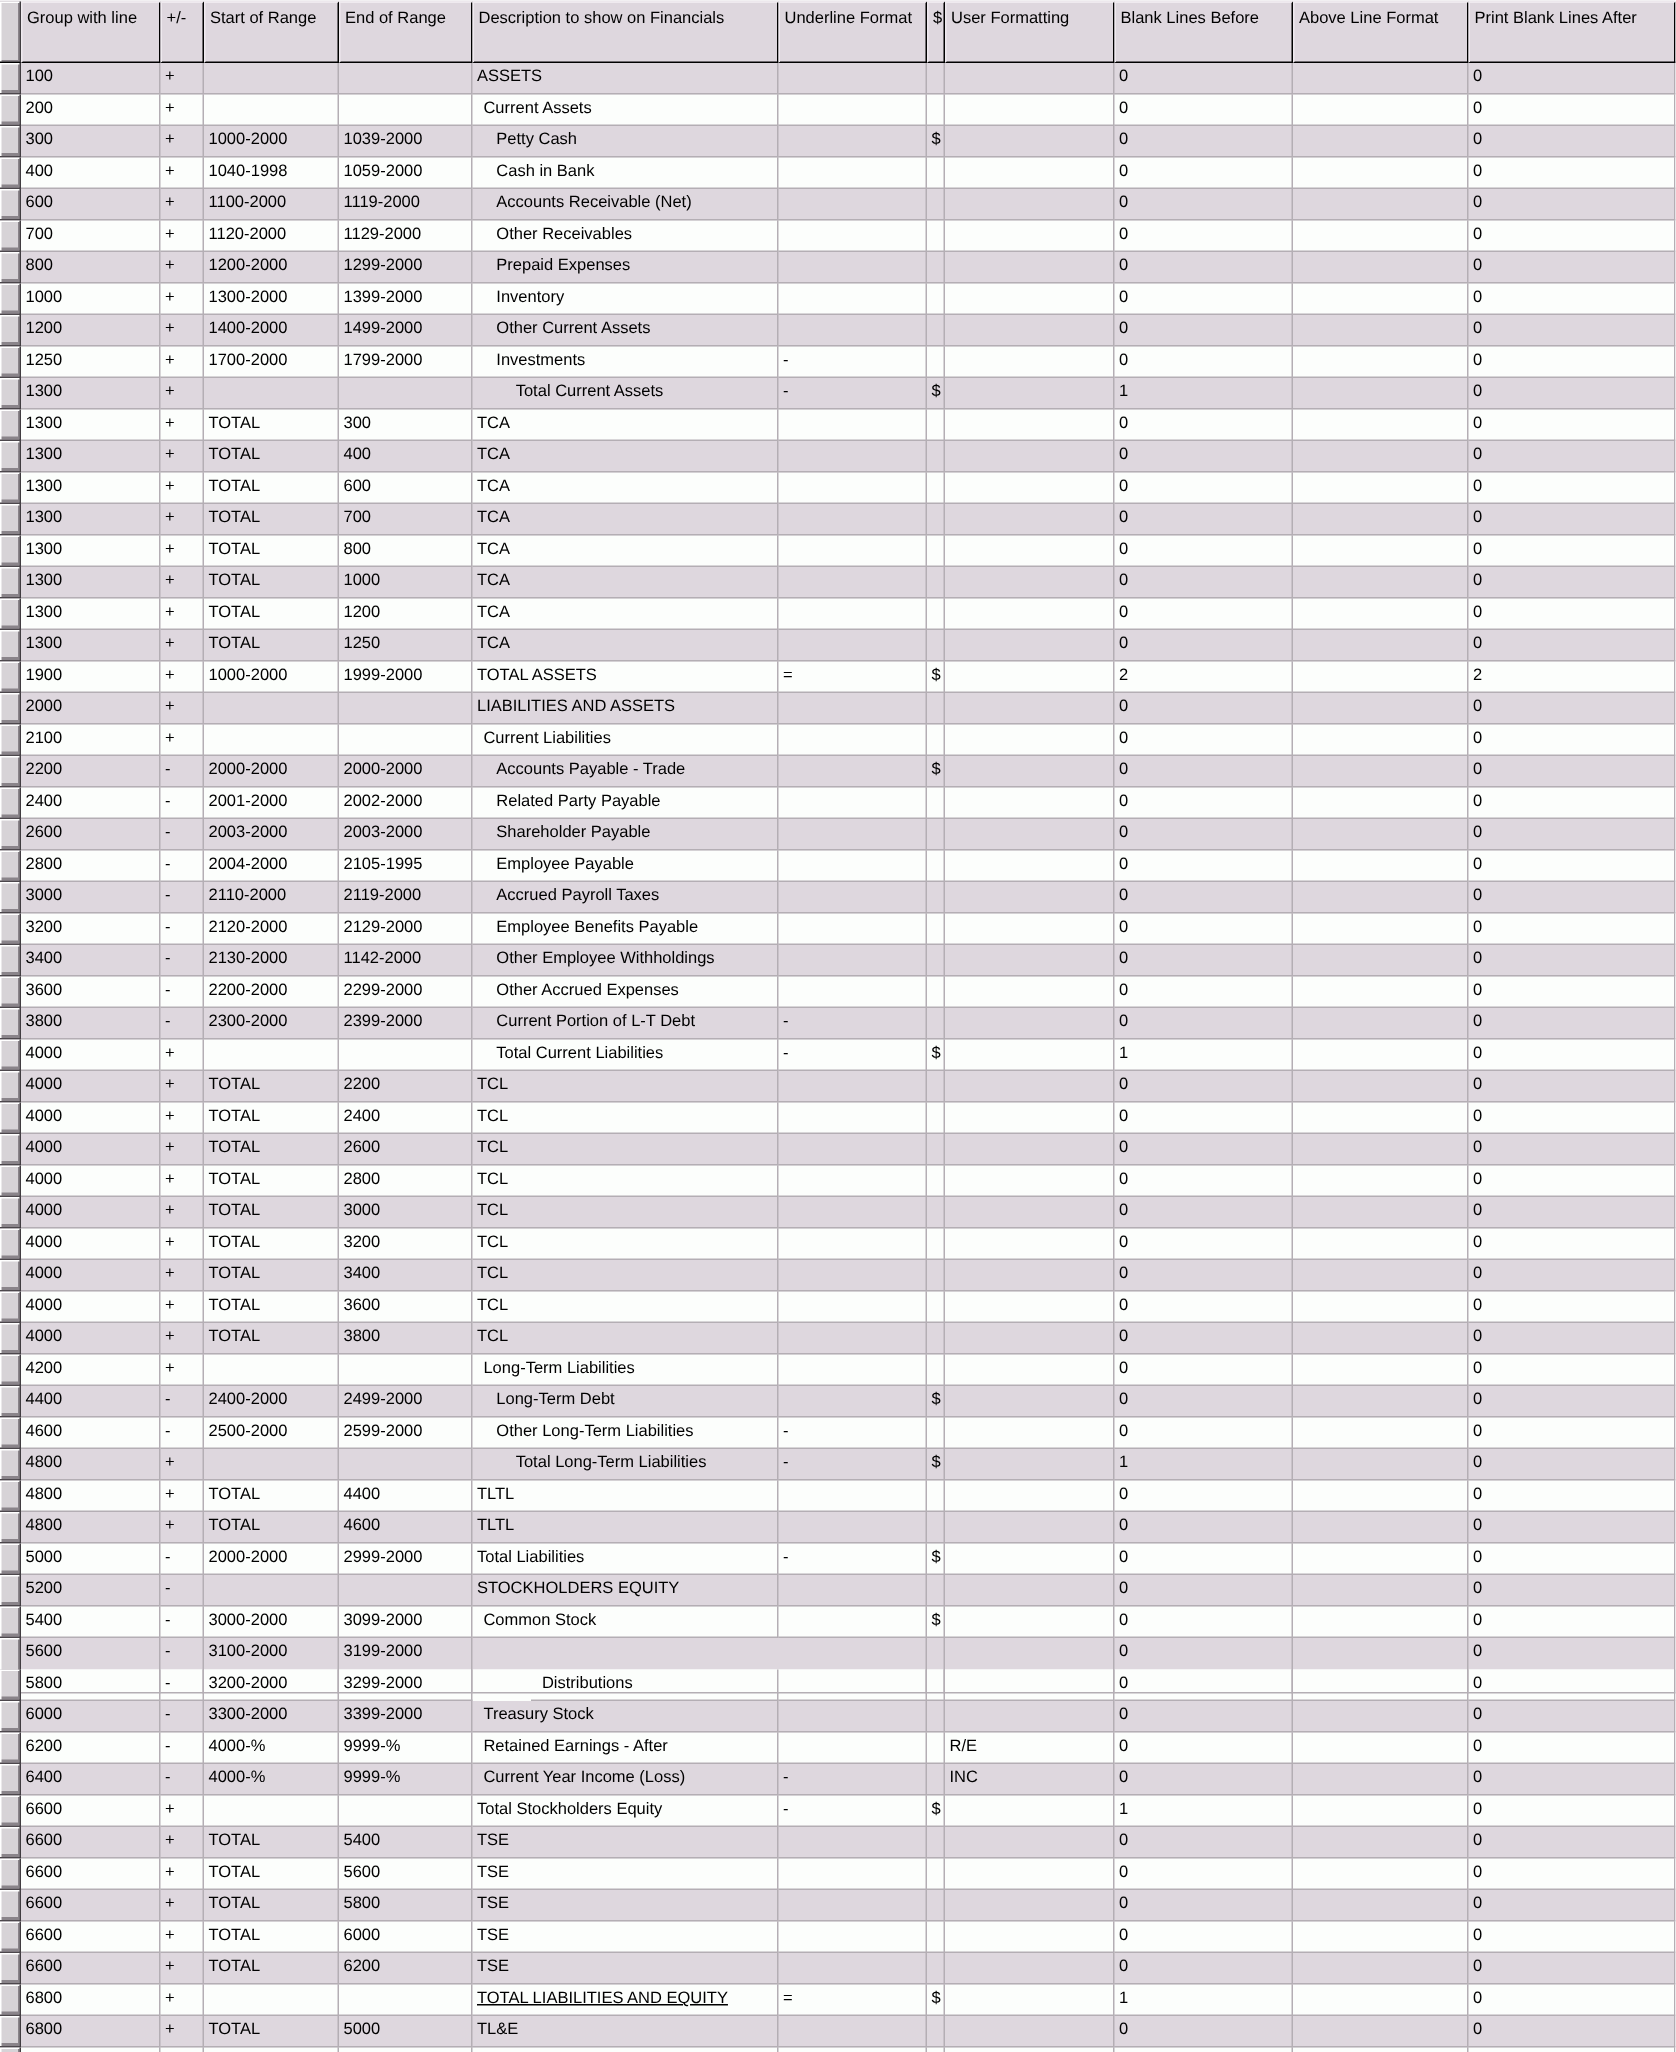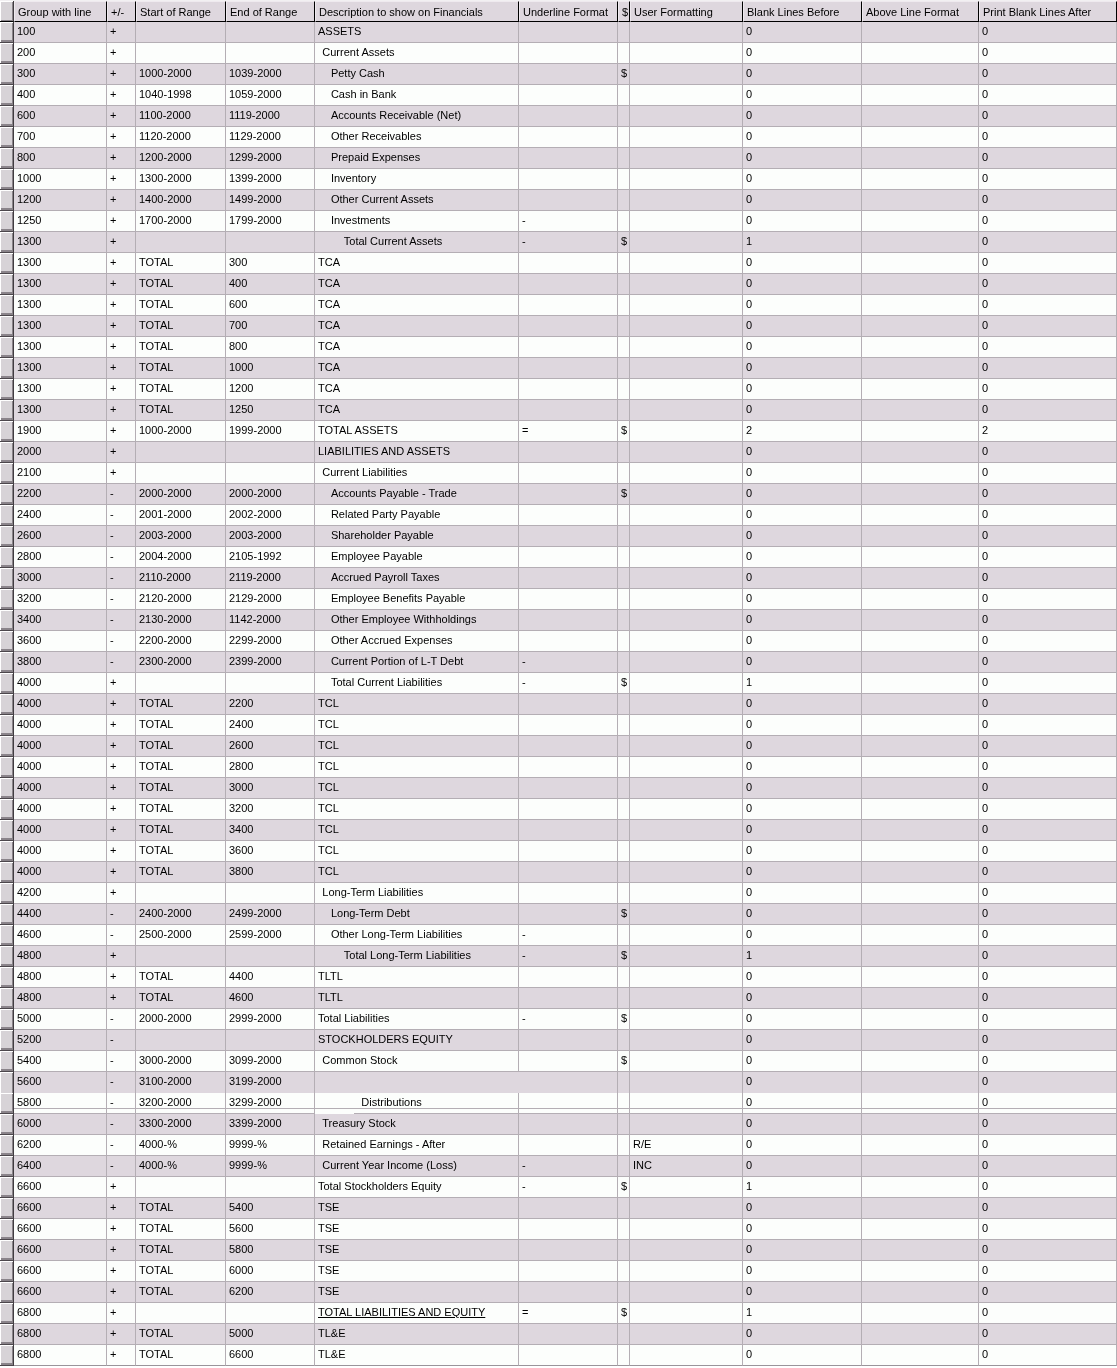--- a/index.html
+++ b/index.html
@@ -2,21 +2,21 @@
 <html><head>
 <meta charset="utf-8">
 <style>
   html,body{margin:0;padding:0;background:#ffffff;}
   body{width:1117px;height:1368px;overflow:hidden;
        font-family:"Liberation Sans",sans-serif;font-size:11px;color:#000;}
   .grid{width:1117px;border-top:1px solid #f2f0f2;}
   .hrow,.drow{display:grid;
     grid-template-columns:14px 93px 29px 90px 89px 204px 99px 12px 113px 119px 117px 138px;
     box-sizing:border-box;}
-  .hrow{height:21px;background:#ded7de;}
+  .hrow{height:41px;background:#ded7de;}
   .hcell{box-sizing:border-box;border-right:1px solid #000;border-bottom:1px solid #000;
     border-left:1px solid #efeaef;border-top:1px solid #efeaef;
     padding-left:3px;line-height:21px;white-space:nowrap;overflow:hidden;}
   .selh{box-sizing:border-box;background:#d7d3d7;border-right:1px solid #403c40;
     border-bottom:1px solid #000;
     box-shadow:inset 1px 1px 0 #ffffff, inset -1px -1px 0 #8a848a;}
   .gbody .drow{height:21px;background:#fcfefc;}
   .gbody .drow:nth-child(odd){background:#ded7de;}
   .dcell{box-sizing:border-box;border-right:1px solid #b4aeb4;border-bottom:1px solid #b4aeb4;
     padding-left:3px;line-height:19px;white-space:nowrap;overflow:hidden;}
@@ -392,21 +392,21 @@
         <div class="dcell"></div>
         <div class="dcell">0</div>
         <div class="dcell"></div>
         <div class="dcell">0</div>
       </div>
       <div class="drow">
         <div class="sel"></div>
         <div class="dcell">2800</div>
         <div class="dcell">-</div>
         <div class="dcell">2004-2000</div>
-        <div class="dcell">2105-1992</div>
+        <div class="dcell">2105-1995</div>
         <div class="dcell" style="padding-left: 15.9px;">   Employee Payable</div>
         <div class="dcell"></div>
         <div class="dcell"></div>
         <div class="dcell"></div>
         <div class="dcell">0</div>
         <div class="dcell"></div>
         <div class="dcell">0</div>
       </div>
       <div class="drow">
         <div class="sel"></div>

